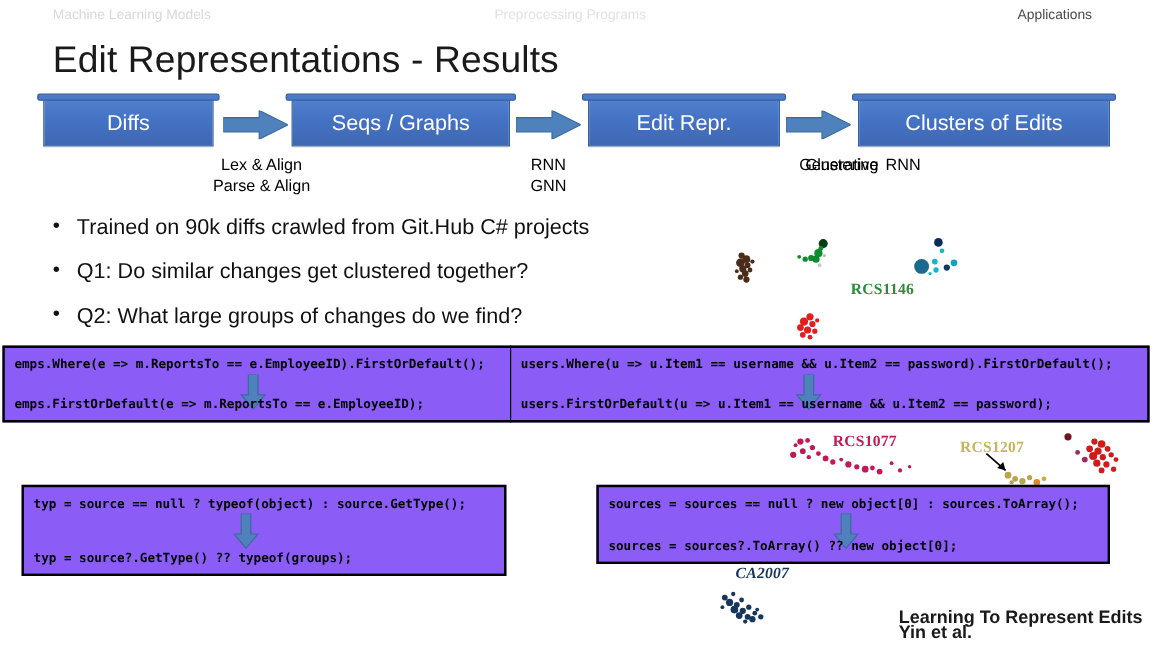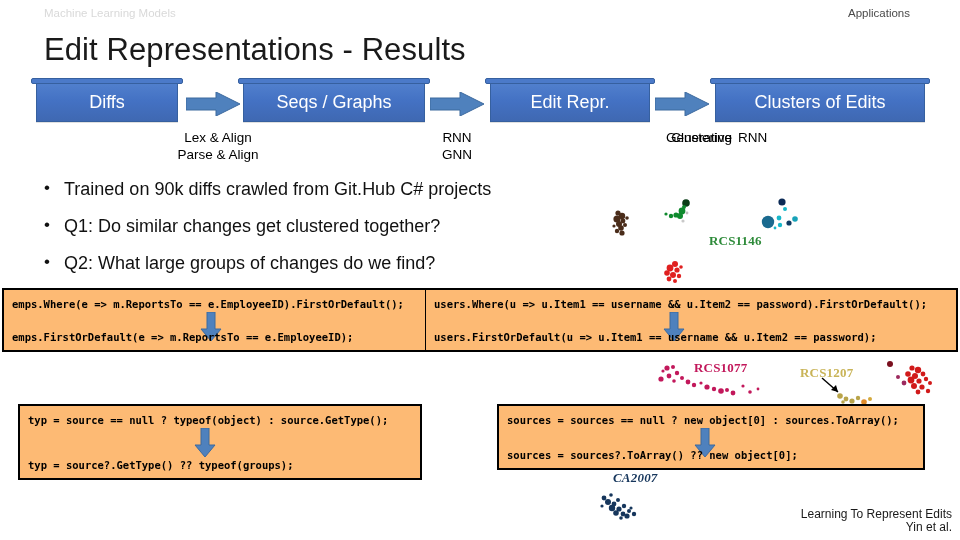--- a/index.html
+++ b/index.html
@@ -64,21 +64,21 @@
   
   .bullets{position:absolute;left:36px;top:178px;width:600px;}
   .bullet{
     position:relative;font-size:18px;line-height:22px;color:#111;
     padding-left:28px;margin-bottom:15px;white-space:nowrap;
   }
   .bullet::before{content:"\2022";position:absolute;left:8px;top:-1px;font-size:17px;}
 
   
   .codebox{
-    position:absolute;border:2px solid #000;background:#fdba74;box-sizing:border-box;
+    position:absolute;border:2px solid #000;background:#8b5cf6;box-sizing:border-box;
   }
   .codebox .cline{
     position:absolute;left:8px;
     font-family:"DejaVu Sans Mono","Liberation Mono",monospace;
     font-size:10.5px;font-weight:bold;color:#000;white-space:nowrap;
   }
   .codebox .cline.top{top:8px;}
   .codebox .cline.bot{bottom:7px;}
   .darrow{position:absolute;width:22px;height:30px;}
 
@@ -95,30 +95,31 @@
   #lab-rcs1146{left:674px;top:233px;color:#2e8b3a;margin-left:35px;}
   #lab-rcs1077{left:694px;top:360px;color:#c2185b;}
   #lab-rcs1207{left:800px;top:365px;color:#c9b458;}
   #lab-ca2007{left:613px;top:470px;color:#16365c;font-style:italic;}
 
   .scatter{position:absolute;}
   .scatter svg{display:block;overflow:visible;}
 
   
   .credit{
-    position:absolute;right:8px;bottom:6px;text-align:right;
-    font-size:12px;line-height:13px;color:#1a1a1a;white-space:nowrap;
+    position:absolute;right:8px;bottom:6px;text-align:left;
+    font-size:15px;line-height:13px;color:#1a1a1a;white-space:nowrap;font-weight:bold;
   }
 </style>
 </head>
 <body>
 
 <div class="slide">
 
   <div class="hdr" id="hdr-ml">Machine Learning Models</div>
+  <div class="hdr" id="hdr-pre">Preprocessing Programs</div>
   <div class="hdr" id="hdr-app">Applications</div>
 
   <div class="title">Edit Representations - Results</div>
 
   <div class="pbox" id="box-diffs">
     <span>Diffs</span>
   </div>
   <div class="pbox" id="box-seqs">
     <span>Seqs / Graphs</span>
   </div>

